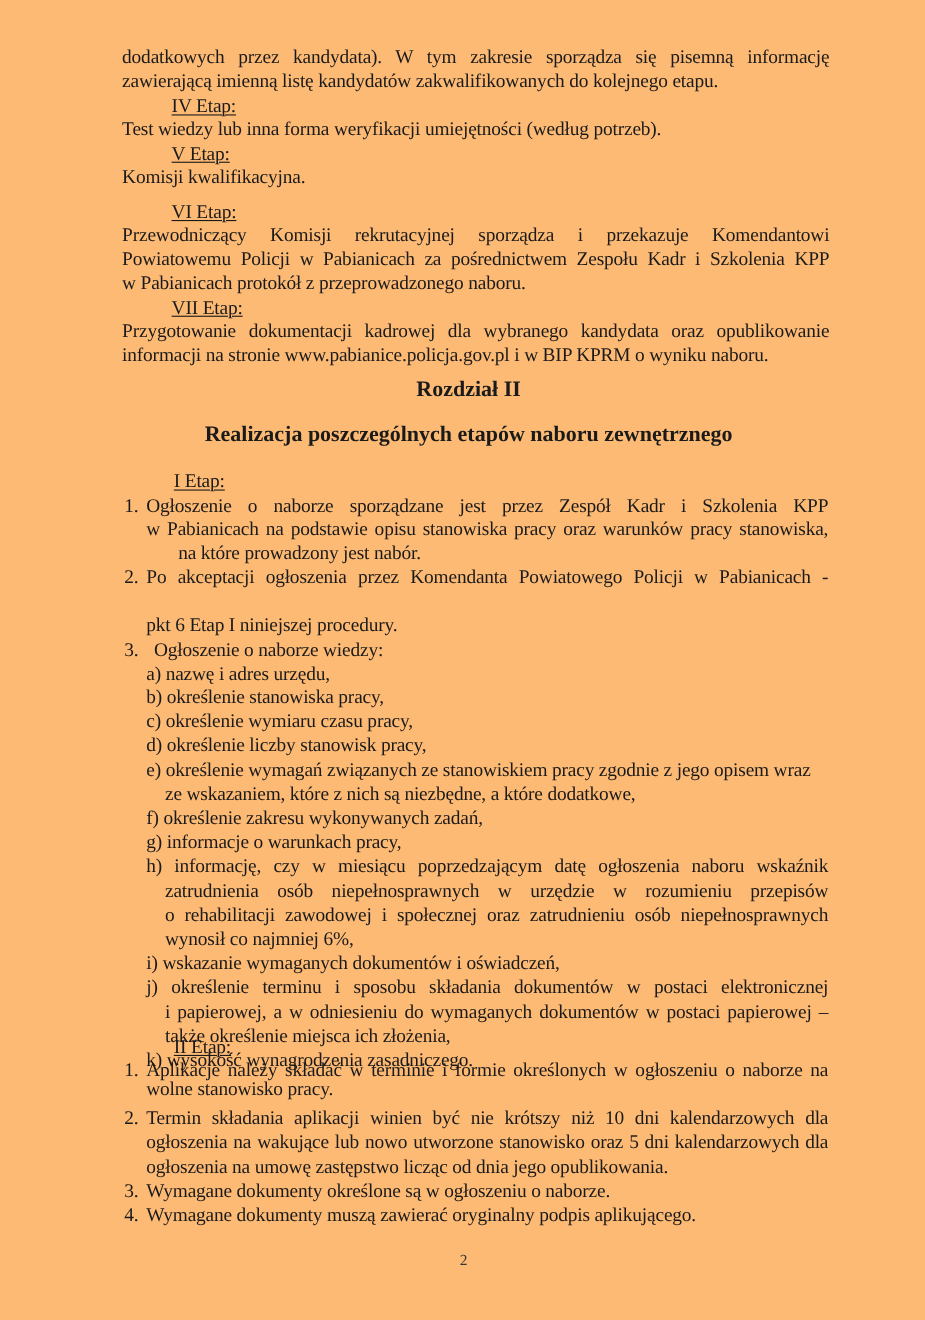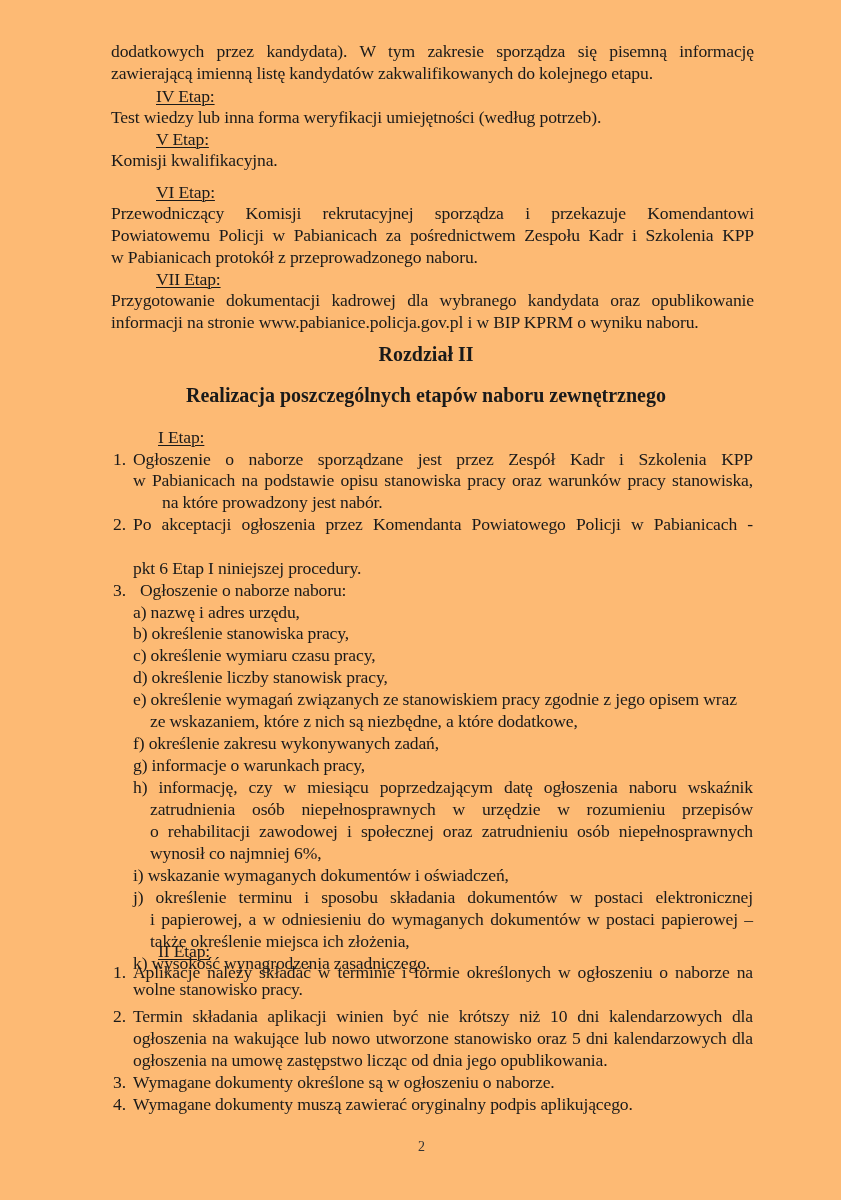--- a/index.html
+++ b/index.html
@@ -47,21 +47,21 @@
   <div class="ln" style="left:113px;top:449px;">1.</div>
   <div class="ln just" style="left:133px;top:449px;width:620px;">Ogłoszenie o naborze sporządzane jest przez Zespół Kadr i Szkolenia KPP</div>
   <div class="ln just" style="left:133px;top:470px;width:620px;">w Pabianicach na podstawie opisu stanowiska pracy oraz warunków pracy stanowiska,</div>
   <div class="ln" style="left:133px;top:492px;margin-left:29px;">na które prowadzony jest nabór.</div>
 
   <div class="ln" style="left:113px;top:514px;">2.</div>
   <div class="ln just" style="left:133px;top:514px;width:620px;">Po akceptacji ogłoszenia przez Komendanta Powiatowego Policji w Pabianicach -</div>
   <div class="ln" style="left:133px;top:558px;">pkt 6 Etap I niniejszej procedury.</div>
 
   <div class="ln" style="left:113px;top:580px;">3.</div>
-  <div class="ln" style="left:140px;top:580px;">Ogłoszenie o naborze naboru:</div>
+  <div class="ln" style="left:140px;top:580px;">Ogłoszenie o naborze wiedzy:</div>
 
   <div class="ln" style="left:133px;top:602px;">a) nazwę i adres urzędu,</div>
   <div class="ln" style="left:133px;top:623px;">b) określenie stanowiska pracy,</div>
   <div class="ln" style="left:133px;top:645px;">c) określenie wymiaru czasu pracy,</div>
   <div class="ln" style="left:133px;top:667px;">d) określenie liczby stanowisk pracy,</div>
   <div class="ln" style="left:133px;top:689px;">e) określenie wymagań związanych ze stanowiskiem pracy zgodnie z jego opisem wraz</div>
   <div class="ln" style="left:150px;top:711px;">ze wskazaniem, które z nich są niezbędne, a które dodatkowe,</div>
   <div class="ln" style="left:133px;top:733px;">f) określenie zakresu wykonywanych zadań,</div>
   <div class="ln" style="left:133px;top:755px;">g) informacje o warunkach pracy,</div>
   <div class="ln just" style="left:133px;top:777px;width:620px;">h) informację, czy w miesiącu poprzedzającym datę ogłoszenia naboru wskaźnik</div>

